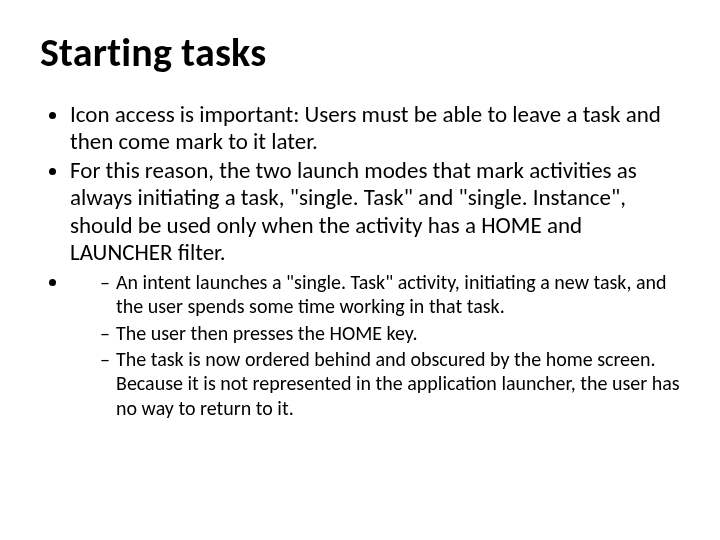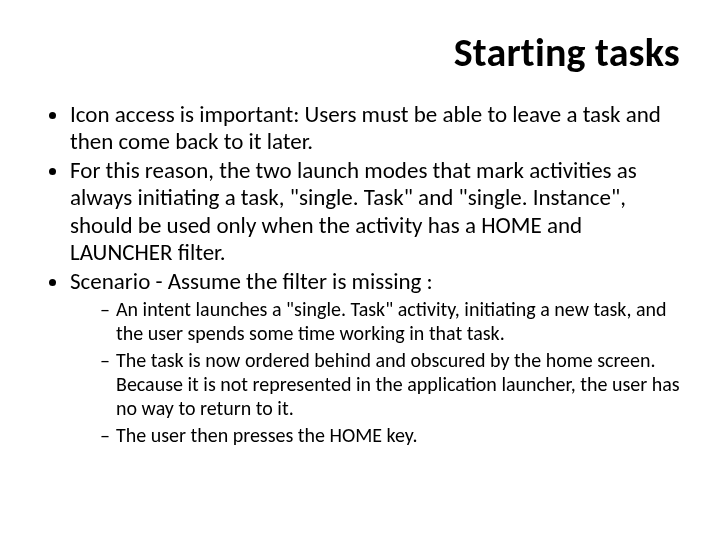--- a/index.html
+++ b/index.html
@@ -12,21 +12,21 @@
     color: #000;
     overflow: hidden;
   }
   .slide {
     box-sizing: border-box;
     width: 720px;
     height: 540px;
     padding: 20px 40px 30px 40px;
   }
   .title {
-    text-align: right;
+    text-align: left;
     font-weight: 700;
     font-size: 40px;
     margin: 8px 0 24px 0;
     letter-spacing: 0.2px;
   }
   ul.level1 {
     list-style: disc;
     margin: 0;
     padding-left: 30px;
   }
@@ -54,24 +54,23 @@
     top: 0;
   }
 </style>
 </head>
 <body>
 
 <div class="slide">
   <div class="title">Starting tasks</div>
 
   <ul class="level1">
-    <li>Icon access is important: Users must be able to leave a task and then come back to it later.</li>
+    <li>Icon access is important: Users must be able to leave a task and then come mark to it later.</li>
     <li>For this reason, the two launch modes that mark activities as always initiating a task, "single. Task" and "single. Instance", should be used only when the activity has a HOME and LAUNCHER filter.</li>
     <li>
-      <span>Scenario - Assume the filter is missing :</span>
       <ul class="level2">
         <li>An intent launches a "single. Task" activity, initiating a new task, and the user spends some time working in that task.</li>
+        <li>The user then presses the HOME key.</li>
         <li>The task is now ordered behind and obscured by the home screen. Because it is not represented in the application launcher, the user has no way to return to it.</li>
-        <li>The user then presses the HOME key.</li>
       </ul>
     </li>
   </ul>
 </div>
 
 </body></html>

